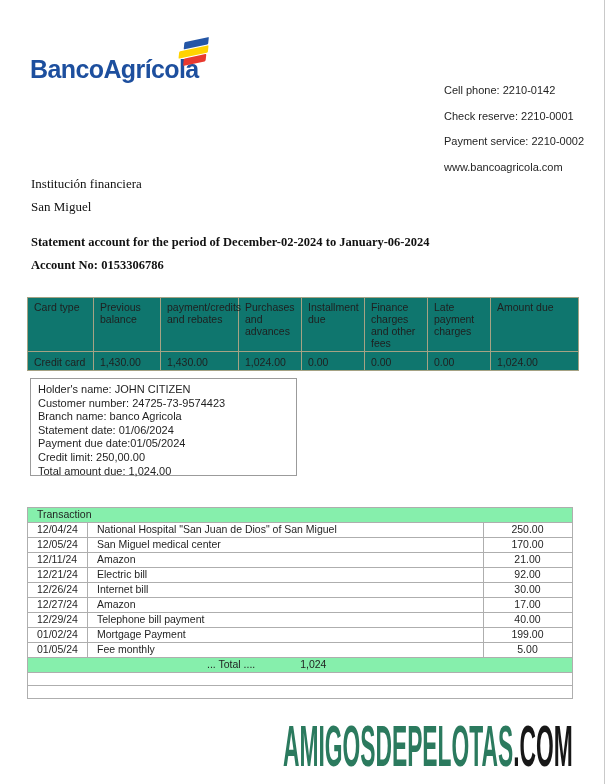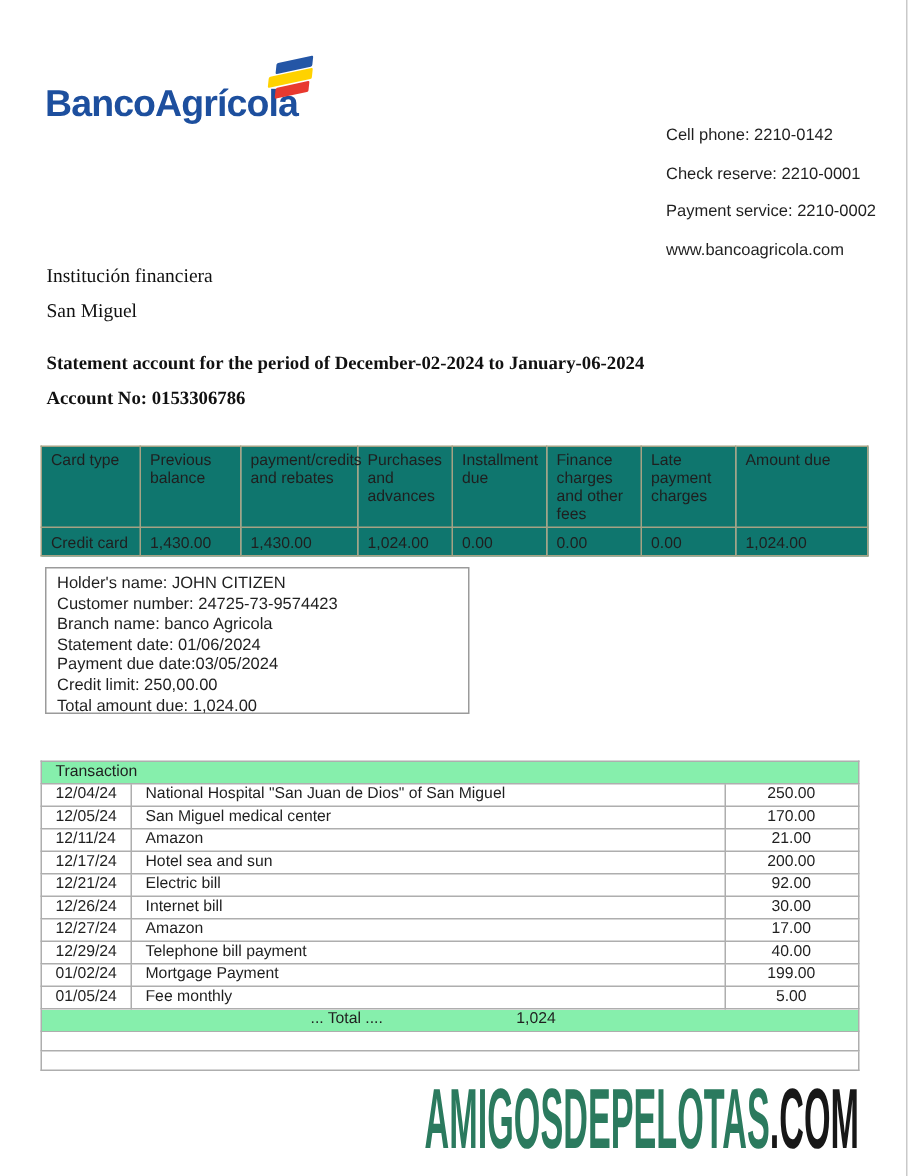--- a/index.html
+++ b/index.html
@@ -34,37 +34,37 @@
   .summary-table th, .summary-table td {
     border:1px solid #a5a284; background:#0f766e; font-size:10.5px; font-weight:normal;
     text-align:left; vertical-align:top; padding:3px 2px 2px 6px; line-height:12px; color:#1f1f1f;
   }
   .summary-table thead th { height:40px; }
   .summary-table tbody td { height:13px; vertical-align:middle; }
 
   
   .holder-box {
     position:absolute; left:30px; top:378px; width:258px; height:92px;
-    border:1px solid #9b9b9b; padding:4px 16px 0 7px; font-size:11px; line-height:13.6px; color:#1f1f1f;
+    border:1px solid #9b9b9b; padding:4px 0 0 7px; font-size:11px; line-height:13.6px; color:#1f1f1f;
   }
 
   
   .tx-table { position:absolute; left:27px; top:507px; border-collapse:collapse; table-layout:fixed; width:545px; }
   .tx-table td, .tx-table th {
     border:1px solid #aeaeae; font-size:10.5px; font-weight:normal; text-align:left;
     padding:1px 3px 1px 9px; height:12px; line-height:11.5px; color:#1f1f1f;
     overflow:hidden; white-space:nowrap;
   }
   .tx-table .hl td { background:#86efac; }
   .tx-table .c-amt { text-align:center; padding-left:2px; }
   .tx-table th.c-amt { text-align:left; padding-left:6px; }
   .tx-table .empty-row td { height:10px; }
   .total-cell { position:relative; }
   .total-label { display:inline-block; margin-left:170px; }
-  .total-value { display:inline-block; margin-left:86px; }
+  .total-value { display:inline-block; margin-left:42px; }
 
   
   .watermark {
     position:absolute; left:283px; top:722px; height:48px;
     font-family:"Liberation Sans", sans-serif; font-weight:bold; font-size:57px; line-height:48px;
     letter-spacing:0px; transform:scaleX(0.40); transform-origin:left top; white-space:nowrap;
   }
   .watermark .brand { }
   .watermark .tld { }
 </style>
@@ -131,21 +131,21 @@
         <td>1,024.00</td>
       </tr>
     </tbody>
   </table>
 
   <div class="holder-box">
     <div>Holder's name: JOHN CITIZEN</div>
     <div>Customer number: 24725-73-9574423</div>
     <div>Branch name: banco Agricola</div>
     <div>Statement date: 01/06/2024</div>
-    <div>Payment due date:03/05/2024</div>
+    <div>Payment due date:01/05/2024</div>
     <div>Credit limit: 250,00.00</div>
     <div>Total amount due: 1,024.00</div>
   </div>
 
   <table class="tx-table">
     <colgroup>
       <col style="width:60px">
         <col style="width:396px">
         <col style="width:89px">
     </colgroup>
@@ -167,25 +167,20 @@
           <td class="c-desc">San Miguel medical center</td>
           <td class="c-amt">170.00</td>
         </tr>
 
         <tr>
           <td class="c-date">12/11/24</td>
           <td class="c-desc">Amazon</td>
           <td class="c-amt">21.00</td>
         </tr>
 
-        <tr>
-          <td class="c-date">12/17/24</td>
-          <td class="c-desc">Hotel sea and sun</td>
-          <td class="c-amt">200.00</td>
-        </tr>
 
         <tr>
           <td class="c-date">12/21/24</td>
           <td class="c-desc">Electric bill</td>
           <td class="c-amt">92.00</td>
         </tr>
 
         <tr>
           <td class="c-date">12/26/24</td>
           <td class="c-desc">Internet bill</td>

